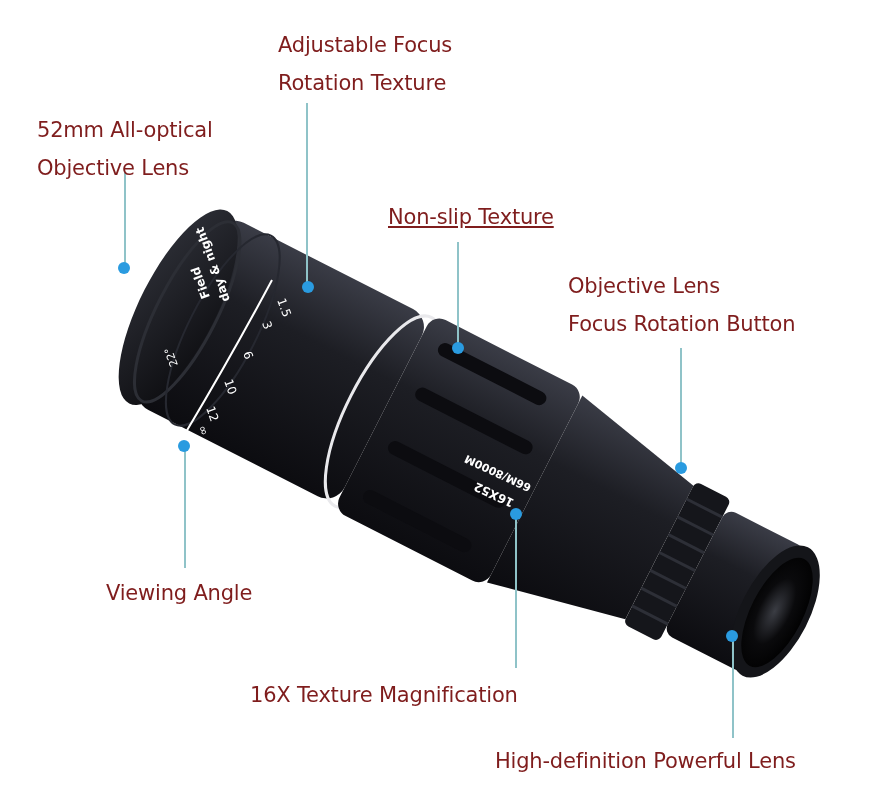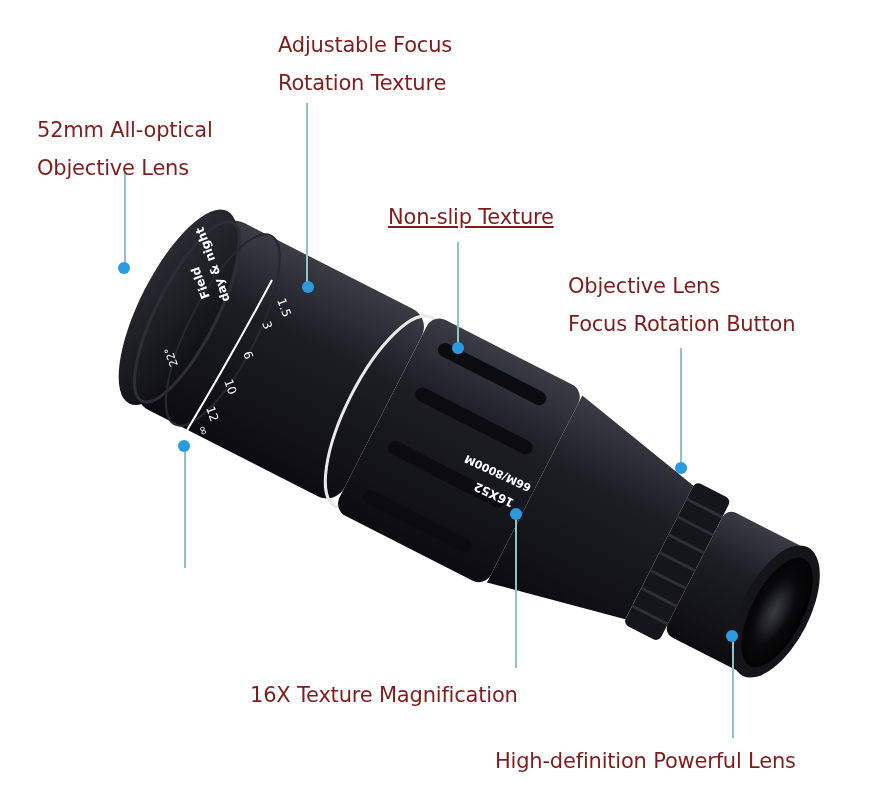--- a/index.html
+++ b/index.html
@@ -118,20 +118,23 @@
 
   <div class="label" style="left:388px; top:198px;text-decoration:underline;">
     <span>Non-slip Texture</span>
   </div>
 
   <div class="label" style="left:568px; top:267px;">
     <span>Objective Lens</span>
     <span>Focus Rotation Button</span>
   </div>
 
+  <div class="label" style="left:106px; top:574px;">
+    <span>Viewing Angle</span>
+  </div>
 
   <div class="label" style="left:250px; top:676px;">
     <span>16X Texture Magnification</span>
   </div>
 
   <div class="label" style="left:495px; top:742px;">
     <span>High-definition Powerful Lens</span>
   </div>
 
 </div>

